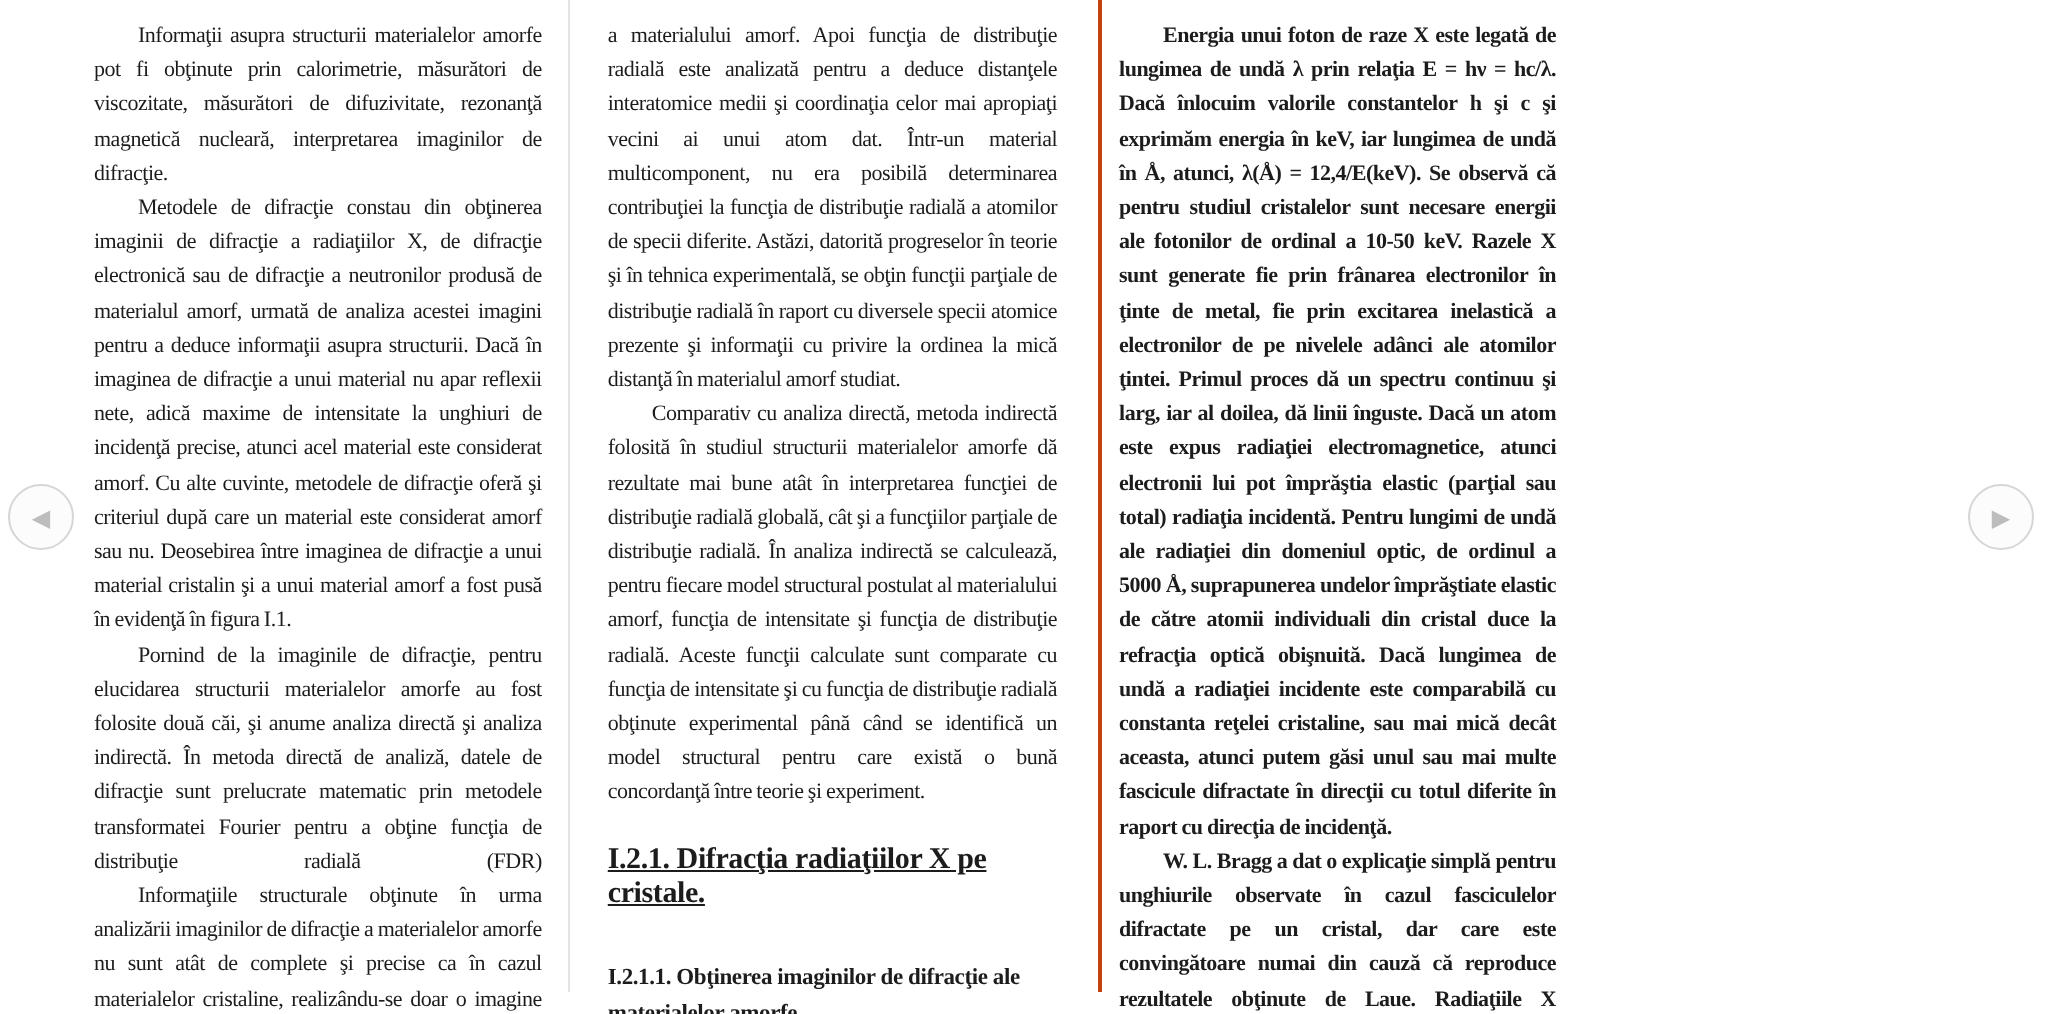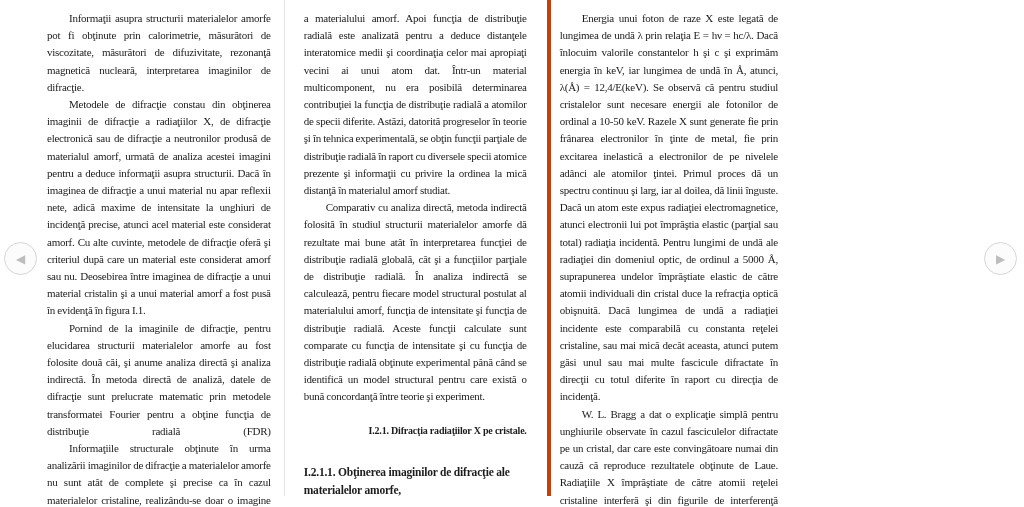--- a/index.html
+++ b/index.html
@@ -7,42 +7,43 @@
     width: 1024px; height: 507px;
     background: #ffffff;
     position: relative;
     overflow: hidden;
     font-family: "Liberation Serif", "DejaVu Serif", serif;
     color: #1c1c1c;
   }
   .reader { display: flex; width: 824px; height: 496px; }
   .page { box-sizing: border-box; }
   .page-left   { width: 352px; border-right: 1px solid #e3e3e3; padding: 10px 13px 0 47px; }
-  .page-center { width: 333px; border-right: 4px solid #c2410c; padding: 10px 20px 0 19px; }
-  .page-right  { width: 339px; padding: 10px 46px 0 9px; }
+  .page-center { width: 333px; border-right: 2px solid #c2410c; padding: 10px 20px 0 19px; }
+  .page-right  { width: 339px; padding: 10px 46px 0 9px; font-weight: bold; }
 
   p.para {
     margin: 0;
     font-size: 11px;
     line-height: 17.2px;
     text-align: justify;
     text-indent: 22px;
     letter-spacing: -0.25px;
     word-spacing: -0.3px;
   }
   p.cont { text-indent: 0; }
   p.flow-end { text-align-last: justify; }
 
   .h-center {
     margin: 16px 0 16px 0;
-    font-size: 10px;
+    font-size: 15px;
     font-weight: bold;
-    text-align: right;
+    text-align: left;
     line-height: 17.2px;
     letter-spacing: -0.2px;
+    text-decoration: underline;
   }
   .h-left {
     margin: 0;
     font-size: 11.5px;
     font-weight: bold;
     text-align: left;
     line-height: 18px;
     letter-spacing: -0.2px;
   }
   .h-left.first { margin-top: 24px; }

